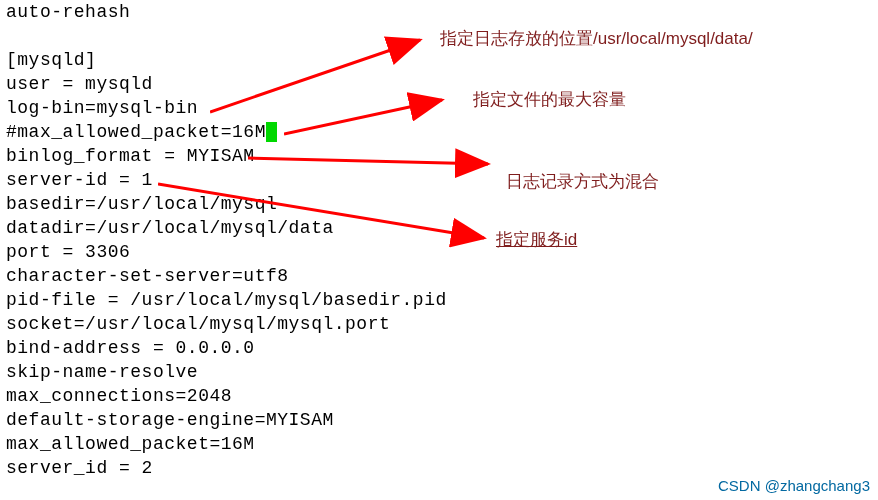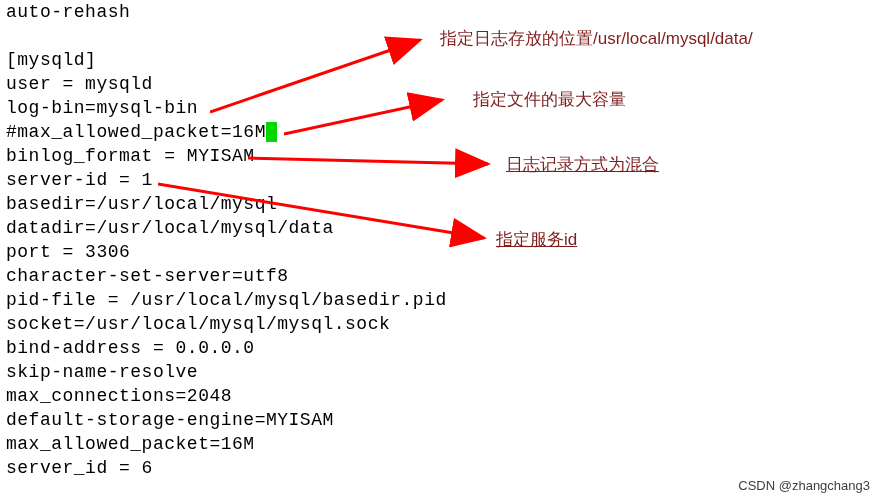--- a/index.html
+++ b/index.html
@@ -41,47 +41,47 @@
     }
     .arrow-svg {
       position: absolute;
       pointer-events: none;
     }
     .watermark {
       position: absolute;
       bottom: 2px;
       right: 8px;
       font-family: Arial, sans-serif;
-      font-size: 13px;
-      color: #404040;
+      font-size: 15px;
+      color: #0369a1;
     }
   </style>
 </head>
 <body>
 
 <div class="config-text"><span>auto-rehash</span>
 <span></span>
 <span>[mysqld]</span>
 <span>user = mysqld</span>
 <span>log-bin=mysql-bin</span>
 <span>#max_allowed_packet=16M</span><span class="cursor-block"></span>
 <span>binlog_format = MYISAM</span>
 <span>server-id = 1</span>
 <span>basedir=/usr/local/mysql</span>
 <span>datadir=/usr/local/mysql/data</span>
 <span>port = 3306</span>
 <span>character-set-server=utf8</span>
 <span>pid-file = /usr/local/mysql/basedir.pid</span>
-<span>socket=/usr/local/mysql/mysql.sock</span>
+<span>socket=/usr/local/mysql/mysql.port</span>
 <span>bind-address = 0.0.0.0</span>
 <span>skip-name-resolve</span>
 <span>max_connections=2048</span>
 <span>default-storage-engine=MYISAM</span>
 <span>max_allowed_packet=16M</span>
-<span>server_id = 6</span></div>
+<span>server_id = 2</span></div>
 
 <svg class="arrow-svg" style="left:210px; top:30px;" width="230" height="95">
   <defs>
     <marker id="ah1" markerWidth="12" markerHeight="10" refX="11" refY="5" orient="auto">
       <polygon points="0 0, 12 5, 0 10" fill="#ff0000"></polygon>
     </marker>
   </defs>
   <line x1="0" y1="82" x2="210" y2="10" stroke="#ff0000" stroke-width="3" marker-end="url(#ah1)"></line>
 </svg>
 <div class="annotation" style="left:440px; top:27px;">指定日志存放的位置/usr/local/mysql/data/</div>
@@ -97,21 +97,21 @@
 <div class="annotation" style="left:460px; top:88px;margin-left:13px;">指定文件的最大容量</div>
 
 <svg class="arrow-svg" style="left:248px; top:148px;" width="250" height="30">
   <defs>
     <marker id="ah3" markerWidth="12" markerHeight="10" refX="11" refY="5" orient="auto">
       <polygon points="0 0, 12 5, 0 10" fill="#ff0000"></polygon>
     </marker>
   </defs>
   <line x1="0" y1="10" x2="240" y2="16" stroke="#ff0000" stroke-width="3" marker-end="url(#ah3)"></line>
 </svg>
-<div class="annotation" style="left:506px; top:153px;text-decoration:underline;">日志记录方式为混合</div>
+<div class="annotation" style="left:506px; top:170px;">日志记录方式为混合</div>
 
 <svg class="arrow-svg" style="left:158px; top:180px;" width="340" height="70">
   <defs>
     <marker id="ah4" markerWidth="12" markerHeight="10" refX="11" refY="5" orient="auto">
       <polygon points="0 0, 12 5, 0 10" fill="#ff0000"></polygon>
     </marker>
   </defs>
   <line x1="0" y1="4" x2="326" y2="58" stroke="#ff0000" stroke-width="3" marker-end="url(#ah4)"></line>
 </svg>
 <div class="annotation" style="left:496px; top:228px;text-decoration:underline;">指定服务id</div>

